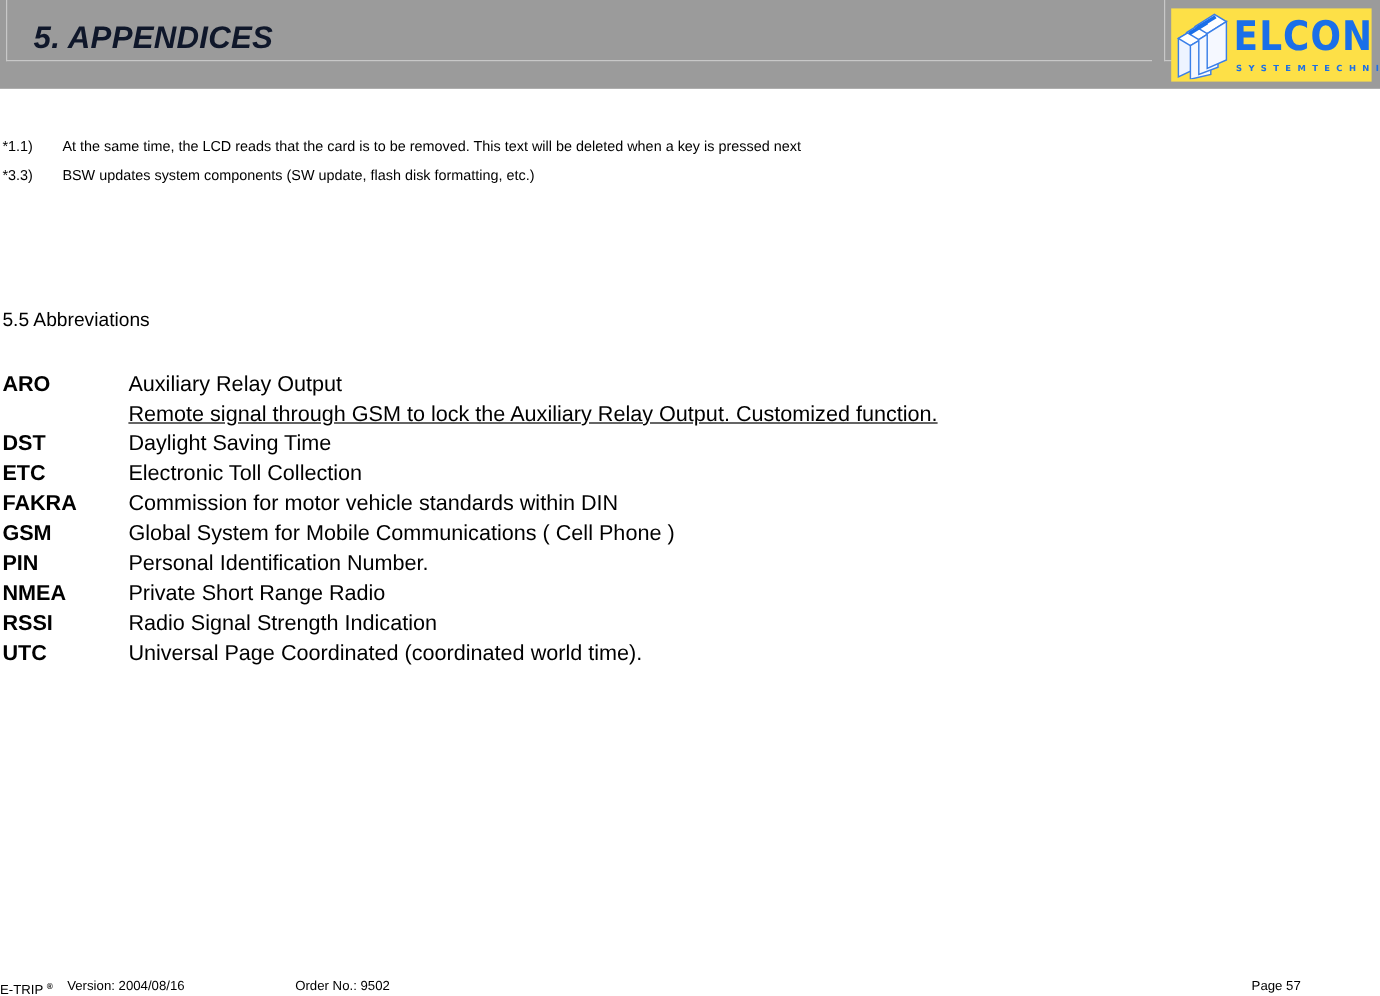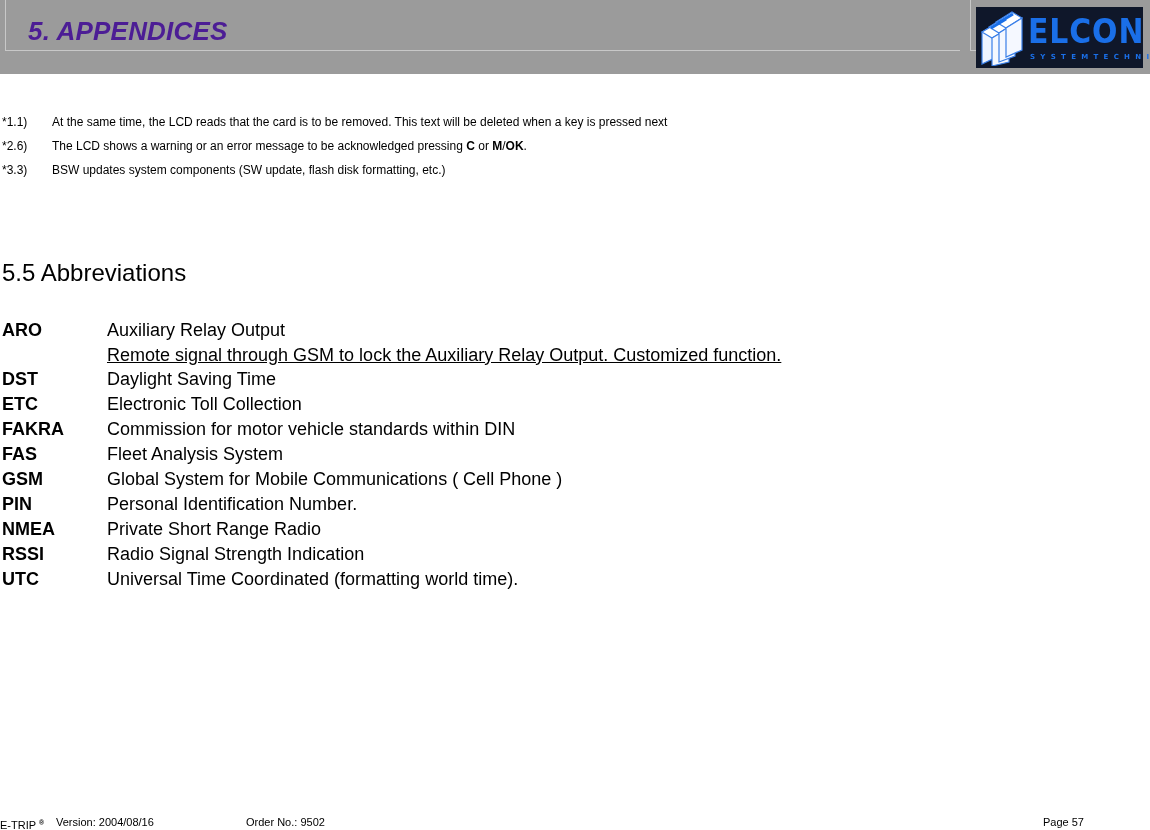--- a/index.html
+++ b/index.html
@@ -9,25 +9,25 @@
     font-family: "Liberation Sans", sans-serif;
   }
   .header-bar {
     position: absolute; left: 0; top: 0; width: 1150px; height: 74px;
     background: #9b9b9b;
   }
   .hline { position: absolute; background: #c8c8c8; }
   .title {
     position: absolute; left: 28px; top: 16px;
     font-size: 26px; font-weight: bold; font-style: italic;
-    letter-spacing: 0.2px; color: #4c1d95;
+    letter-spacing: 0.2px; color: #0f172a;
   }
   .logo {
     position: absolute; left: 976px; top: 7px; width: 167px; height: 61px;
-    background: #0f172a;
+    background: #fde047;
   }
   .logo svg { position: absolute; left: 3px; top: 3px; }
   .logo-name {
     position: absolute; left: 52px; top: 6px;
     font-family: "DejaVu Sans", sans-serif; font-weight: bold;
     font-size: 34px; color: #1a6fe8; letter-spacing: 1px; line-height: 36px;
     transform: scaleX(0.88); transform-origin: left;
   }
   .logo-sub {
     position: absolute; left: 54px; top: 46px;
@@ -35,24 +35,24 @@
     font-size: 7px; color: #1a6fe8; letter-spacing: 5.3px;
   }
   .notes {
     position: absolute; left: 2px; top: 110px; width: 1130px;
     font-size: 12px; line-height: 24px;
   }
   .note { display: flex; }
   .note-ref { width: 50px; flex: none; }
   .note-text { flex: 1; }
   .section-heading {
-    position: absolute; left: 2px; top: 259px; font-size: 24px;
+    position: absolute; left: 2px; top: 259px; font-size: 16px;
   }
   .abbr-list {
-    position: absolute; left: 2px; top: 318px; width: 1100px;
+    position: absolute; left: 2px; top: 308px; width: 1100px;
     font-size: 18px;
   }
   .abbr-row { display: flex; height: 25px; line-height: 25px; }
   .abbr-row.sub { height: 24px; line-height: 24px; text-decoration: underline; }
   .abbr-key { width: 105px; flex: none; font-weight: bold; }
   .abbr-def { flex: 1; }
   .footer {
     position: absolute; left: 0; top: 815px; width: 1150px; height: 15px;
     font-size: 11px; line-height: 15px;
   }
@@ -91,24 +91,20 @@
 </div>
 
 <div class="notes">
   <div class="note">
     <span class="note-ref">*1.1)</span>
     <span class="note-text">
       <span>At the same time, the LCD reads that the card is to be removed. This text will be deleted when a key is pressed next</span><br>
     </span>
   </div>
   <div class="note">
-    <span class="note-ref">*2.6)</span>
-    <span class="note-text"><span>The LCD shows a warning or an error message to be acknowledged pressing </span><b>C</b><span> or </span><b>M</b><span>/</span><b>OK</b><span>.</span></span>
-  </div>
-  <div class="note">
     <span class="note-ref">*3.3)</span>
     <span class="note-text">BSW updates system components (SW update, flash disk formatting, etc.)</span>
   </div>
 </div>
 
 <div class="section-heading">5.5 Abbreviations</div>
 
 <div class="abbr-list">
   <div class="abbr-row">
       <span class="abbr-key">ARO</span>
@@ -124,42 +120,38 @@
     </div>
   <div class="abbr-row">
       <span class="abbr-key">ETC</span>
       <span class="abbr-def">Electronic Toll Collection</span>
     </div>
   <div class="abbr-row">
       <span class="abbr-key">FAKRA</span>
       <span class="abbr-def">Commission for motor vehicle standards within DIN</span>
     </div>
   <div class="abbr-row">
-      <span class="abbr-key">FAS</span>
-      <span class="abbr-def">Fleet Analysis System</span>
-    </div>
-  <div class="abbr-row">
       <span class="abbr-key">GSM</span>
       <span class="abbr-def">Global System for Mobile Communications ( Cell Phone )</span>
     </div>
   <div class="abbr-row">
       <span class="abbr-key">PIN</span>
       <span class="abbr-def">Personal Identification Number.</span>
     </div>
   <div class="abbr-row">
       <span class="abbr-key">NMEA</span>
       <span class="abbr-def">Private Short Range Radio</span>
     </div>
   <div class="abbr-row">
       <span class="abbr-key">RSSI</span>
       <span class="abbr-def">Radio Signal Strength Indication</span>
     </div>
   <div class="abbr-row">
       <span class="abbr-key">UTC</span>
-      <span class="abbr-def">Universal Time Coordinated (formatting world time).</span>
+      <span class="abbr-def">Universal Page Coordinated (coordinated world time).</span>
     </div>
 </div>
 
 <div class="footer">
   <span style="left:0;"><span style="position:static;">E-TRIP</span> <sup>®</sup></span>
   <span style="left:56px;">Version: 2004/08/16</span>
   <span style="left:246px;">Order No.: 9502</span>
   <span style="left:1043px;">Page 57</span>
 </div>
 

